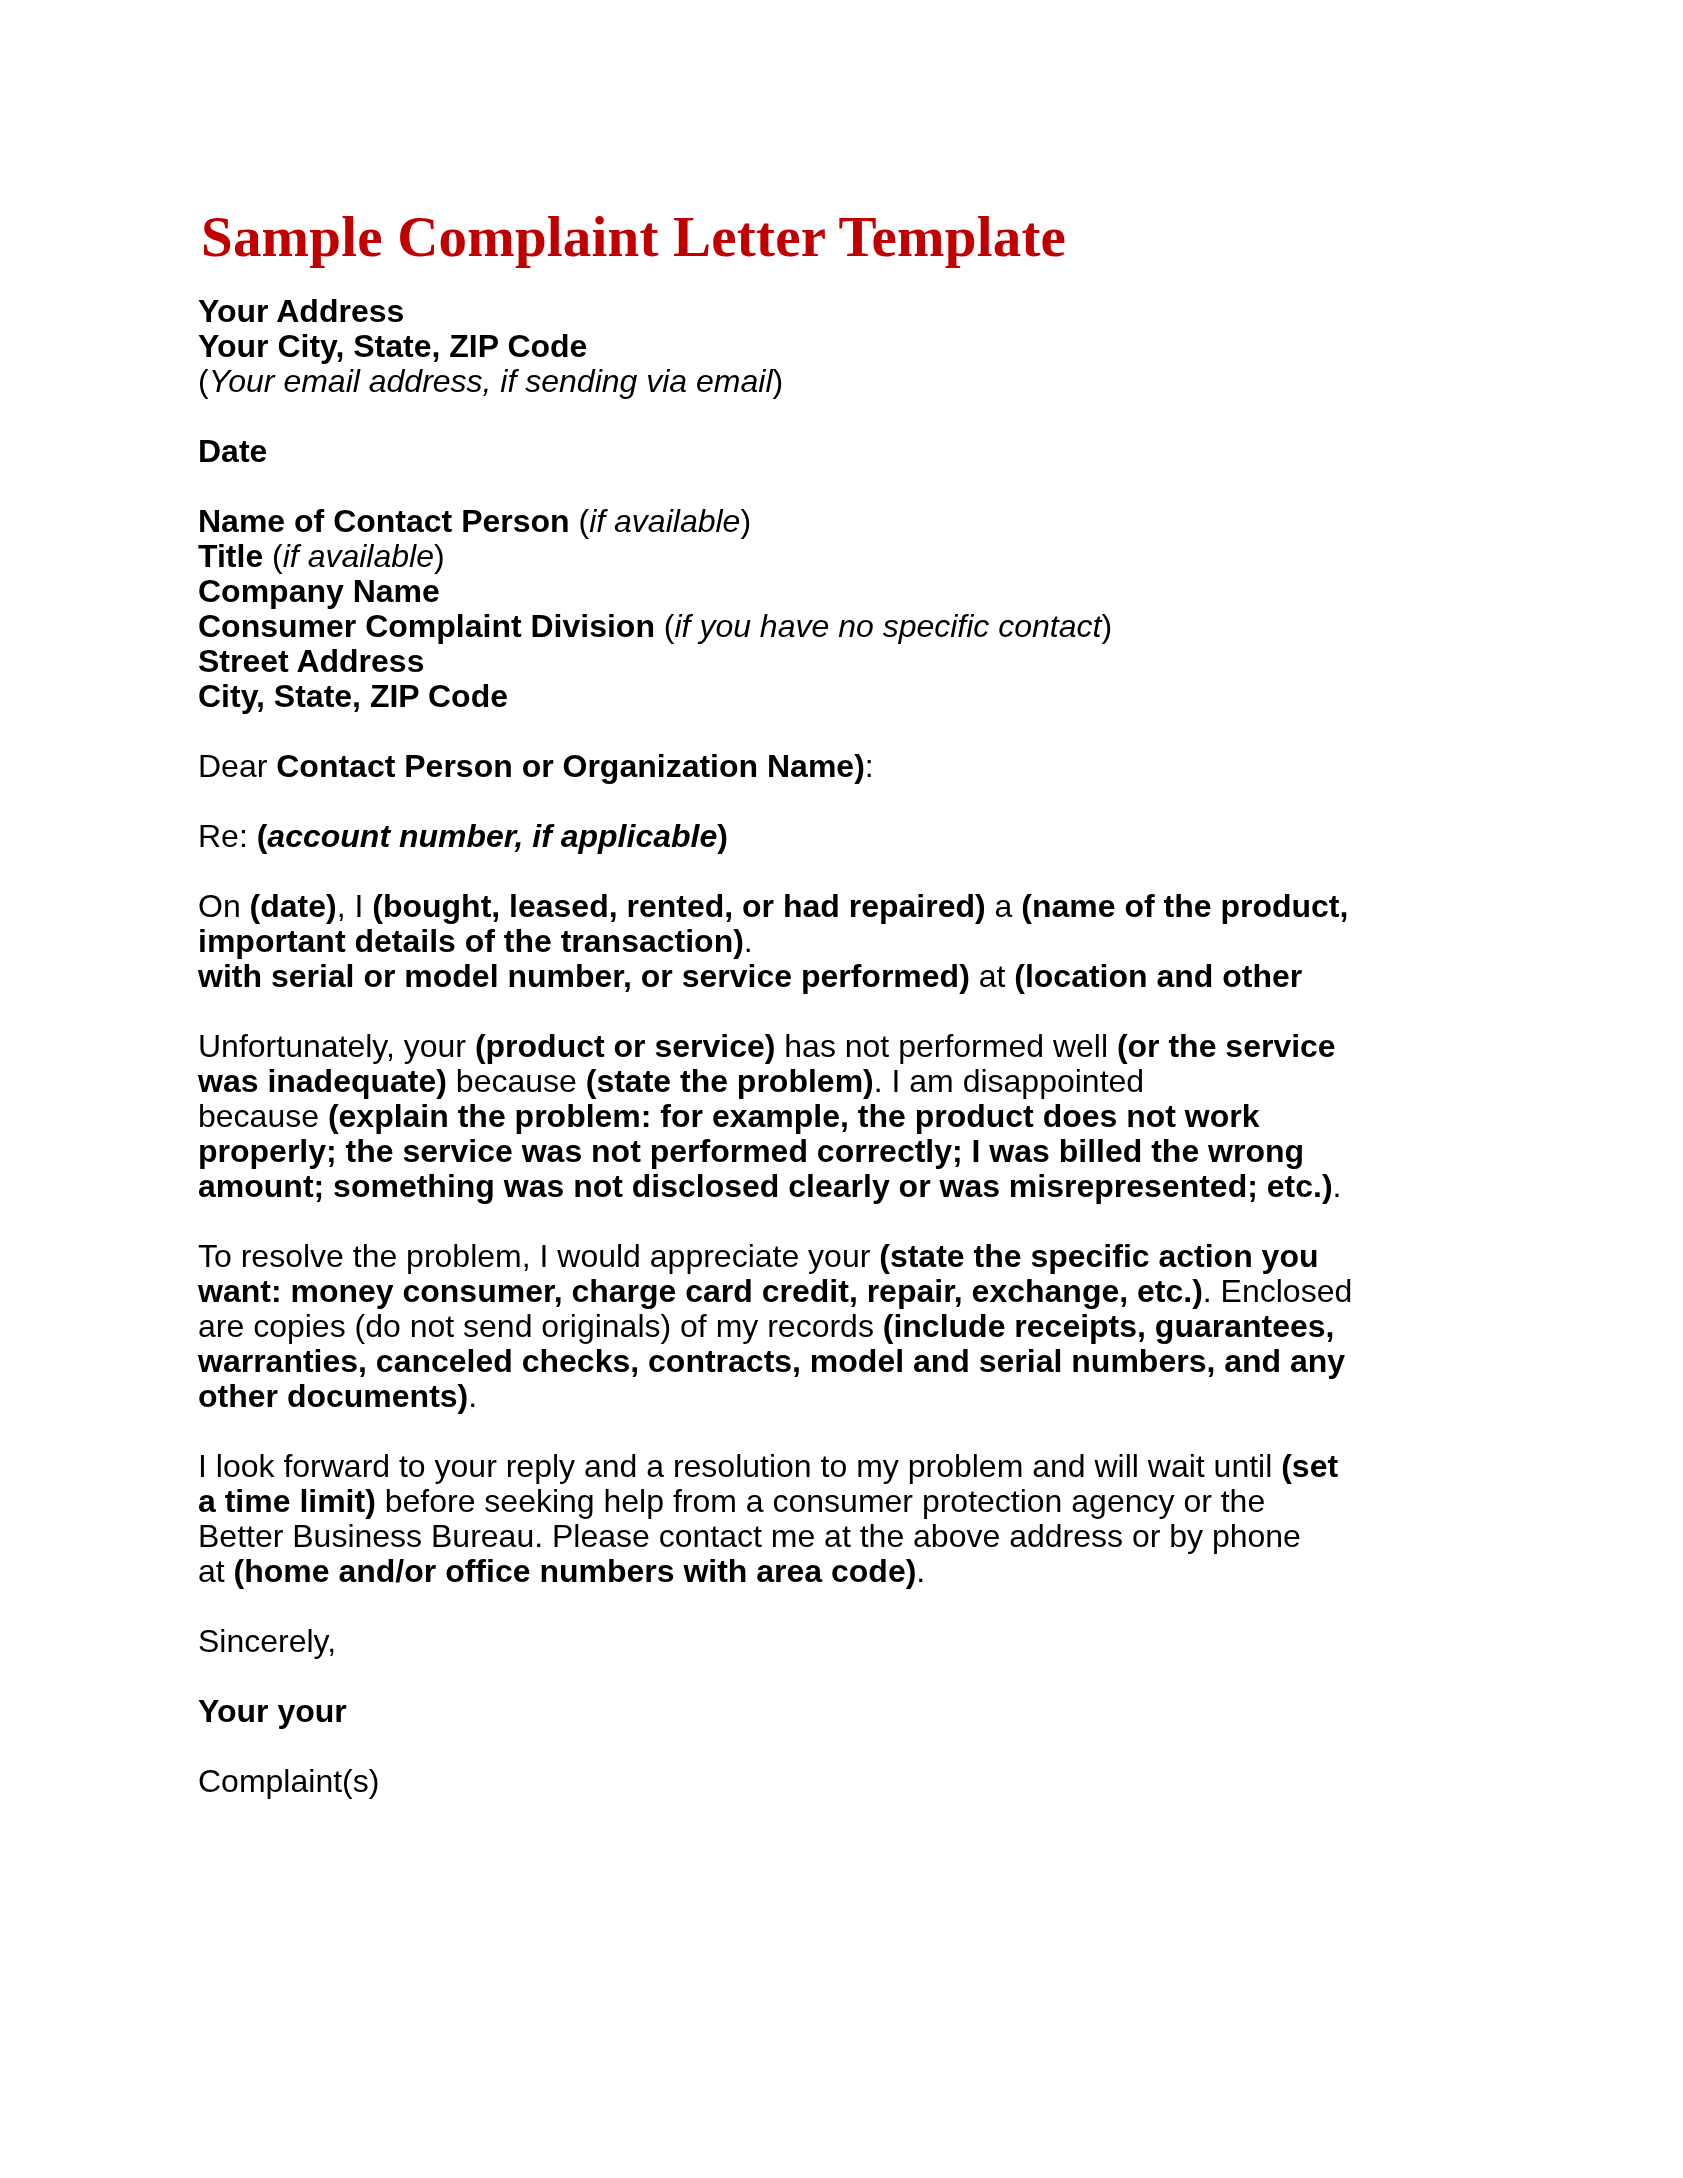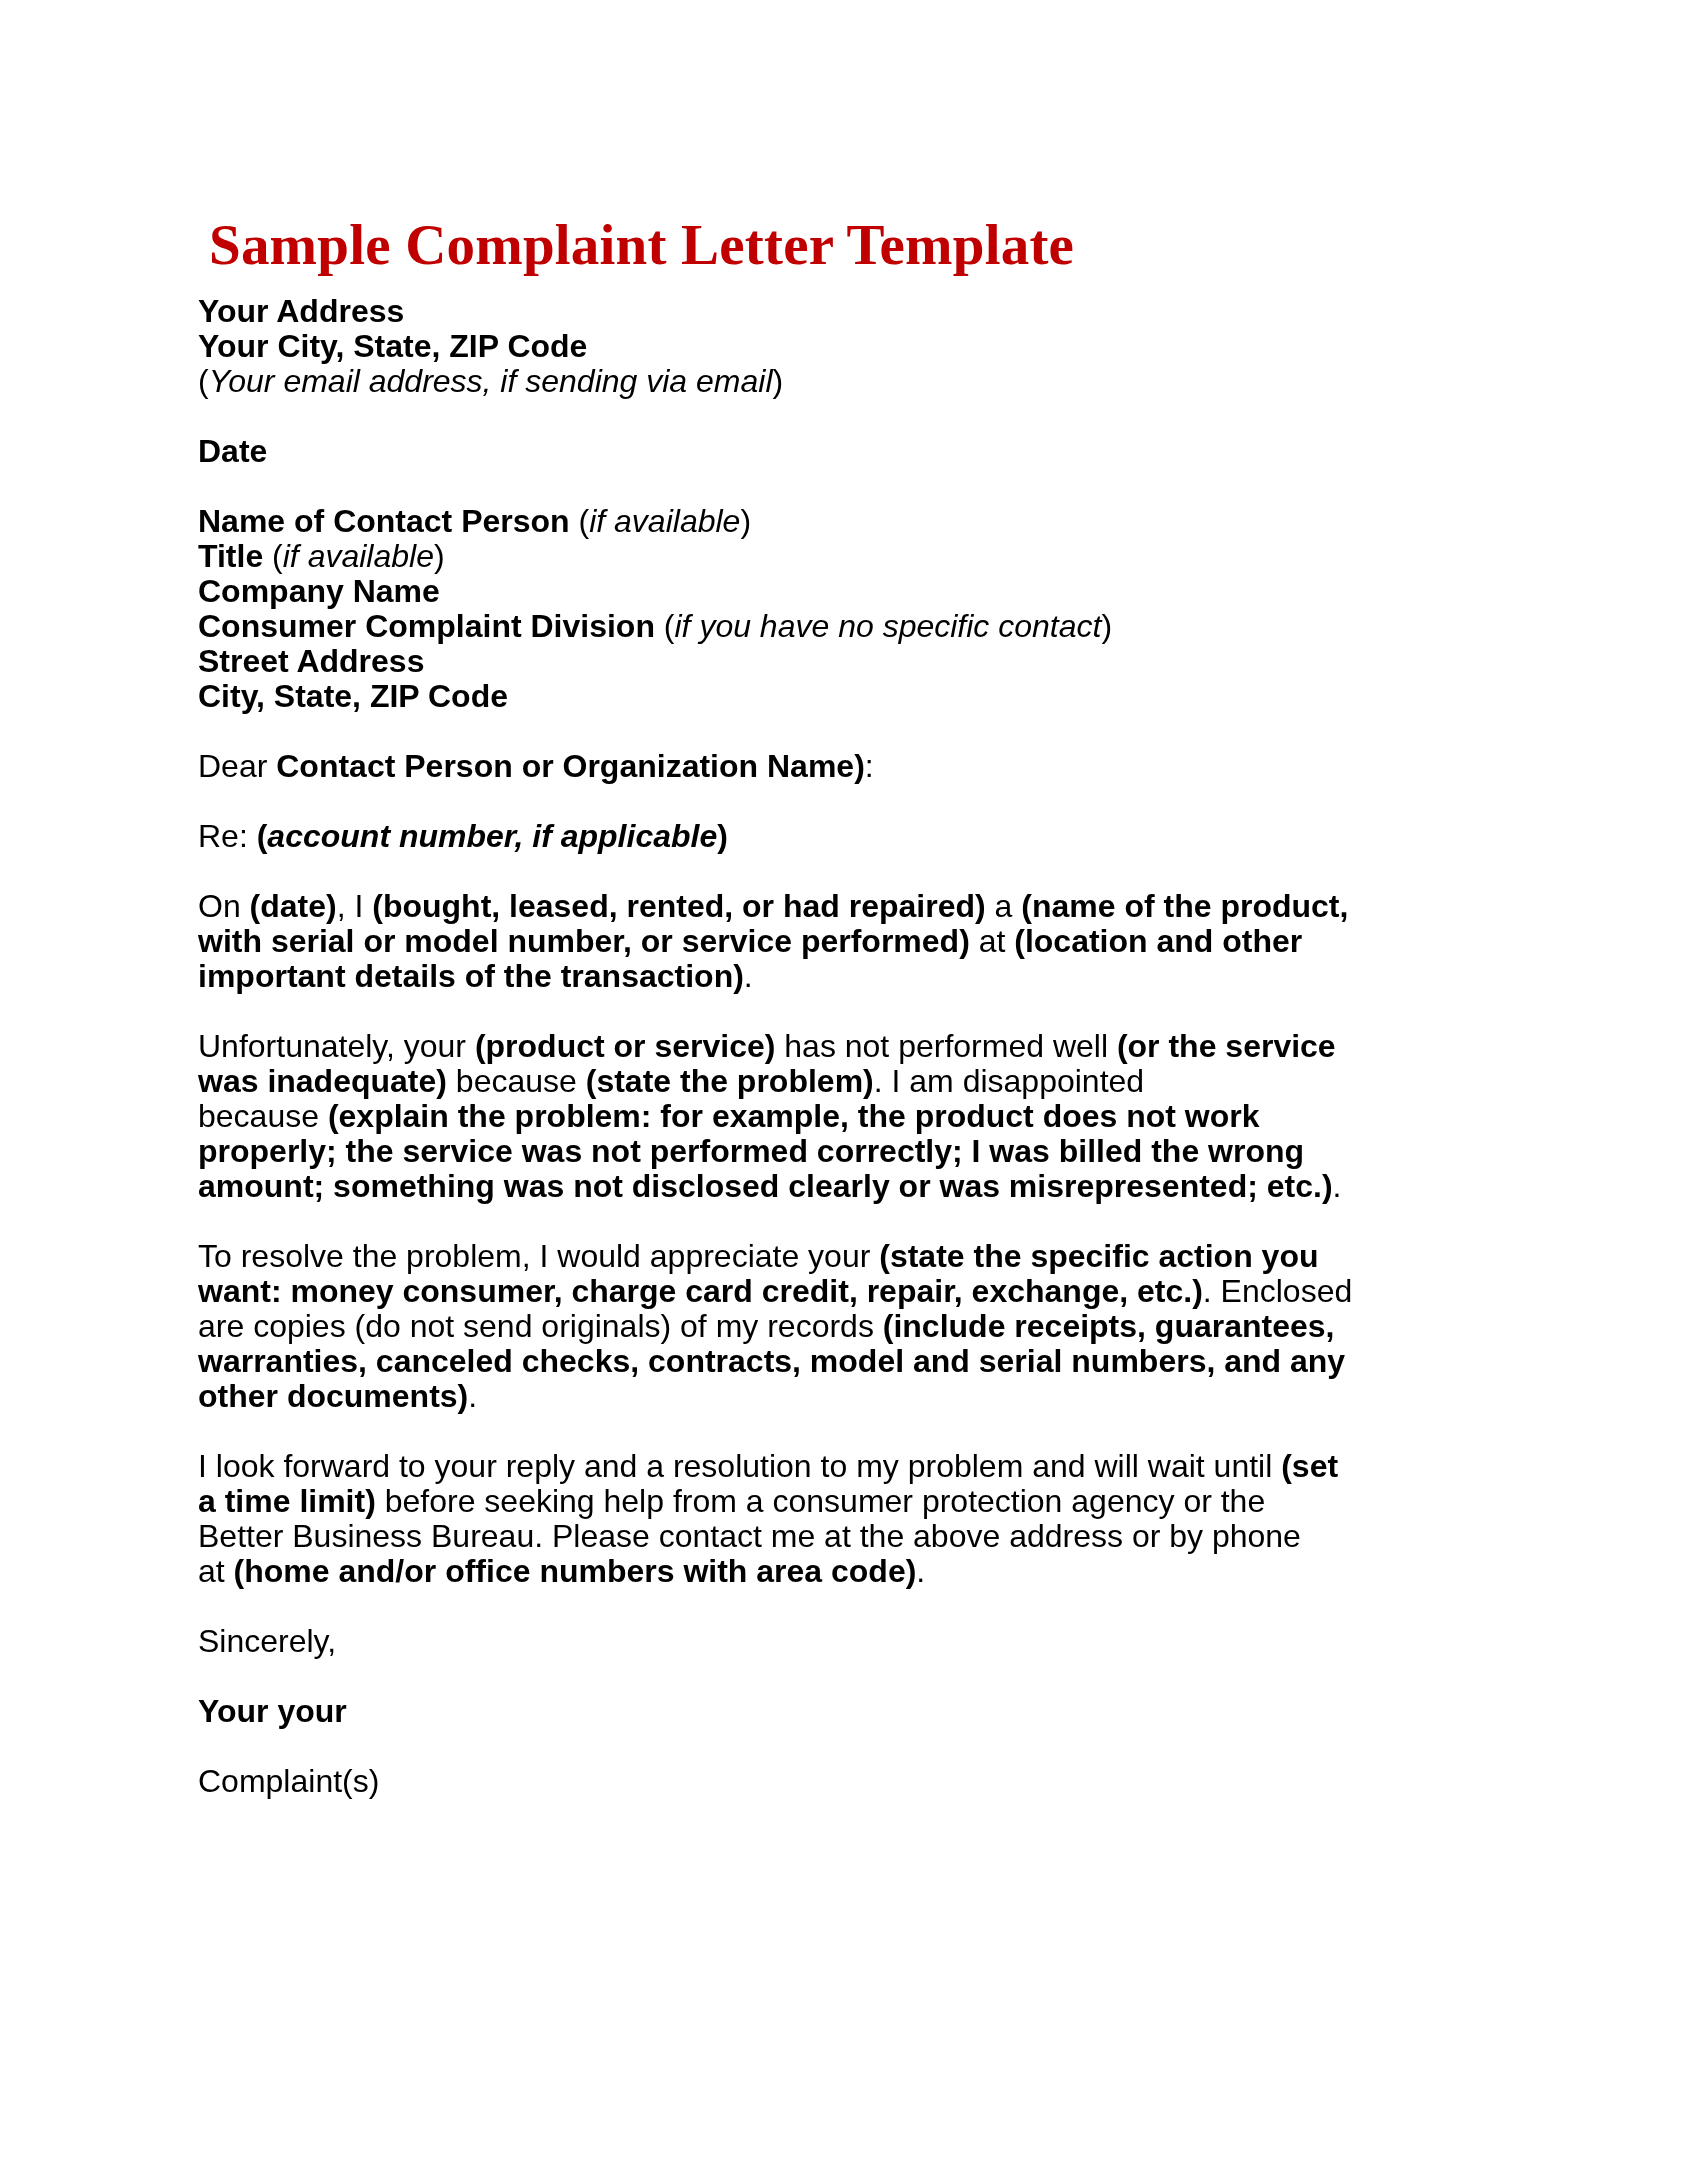--- a/index.html
+++ b/index.html
@@ -18,21 +18,21 @@
     left: 0;
     top: 0;
     width: 1683px;
     height: 2178px;
     background: #ffffff;
   }
   .doc-title {
     position: absolute;
     left: 197px;
     top: 204px;
-    margin: 12px;
+    margin: 4px;
     font-family: "Liberation Serif", "DejaVu Serif", serif;
     font-weight: bold;
     font-size: 57px;
     line-height: 57px;
     white-space: nowrap;
     letter-spacing: 0.2px;
   }
   .body-text {
     position: absolute;
     left: 198px;
@@ -79,22 +79,22 @@
         <span class="line"><span class="s-b">City, State, ZIP Code</span></span>
       </div>
       <div class="block">
         <span class="line"><span class="s-n">Dear </span><span class="s-b">Contact Person or Organization Name)</span><span class="s-n">:</span></span>
       </div>
       <div class="block">
         <span class="line"><span class="s-n">Re: </span><span class="s-b">(</span><span class="s-bi">account number, if applicable</span><span class="s-b">)</span></span>
       </div>
       <div class="block">
         <span class="line"><span class="s-n">On </span><span class="s-b">(date)</span><span class="s-n">, I </span><span class="s-b">(bought, leased, rented, or had repaired)</span><span class="s-n"> a </span><span class="s-b">(name of the product,</span></span>
+        <span class="line"><span class="s-b">important details of the transaction)</span><span class="s-n">.</span></span>
         <span class="line"><span class="s-b">with serial or model number, or service performed)</span><span class="s-n"> at </span><span class="s-b">(location and other</span></span>
-        <span class="line"><span class="s-b">important details of the transaction)</span><span class="s-n">.</span></span>
       </div>
       <div class="block">
         <span class="line"><span class="s-n">Unfortunately, your </span><span class="s-b">(product or service)</span><span class="s-n"> has not performed well </span><span class="s-b">(or the service</span></span>
         <span class="line"><span class="s-b">was inadequate)</span><span class="s-n"> because </span><span class="s-b">(state the problem)</span><span class="s-n">. I am disappointed</span></span>
         <span class="line"><span class="s-n">because </span><span class="s-b">(explain the problem: for example, the product does not work</span></span>
         <span class="line"><span class="s-b">properly; the service was not performed correctly; I was billed the wrong</span></span>
         <span class="line"><span class="s-b">amount; something was not disclosed clearly or was misrepresented; etc.)</span><span class="s-n">.</span></span>
       </div>
       <div class="block">
         <span class="line"><span class="s-n">To resolve the problem, I would appreciate your </span><span class="s-b">(state the specific action you</span></span>

